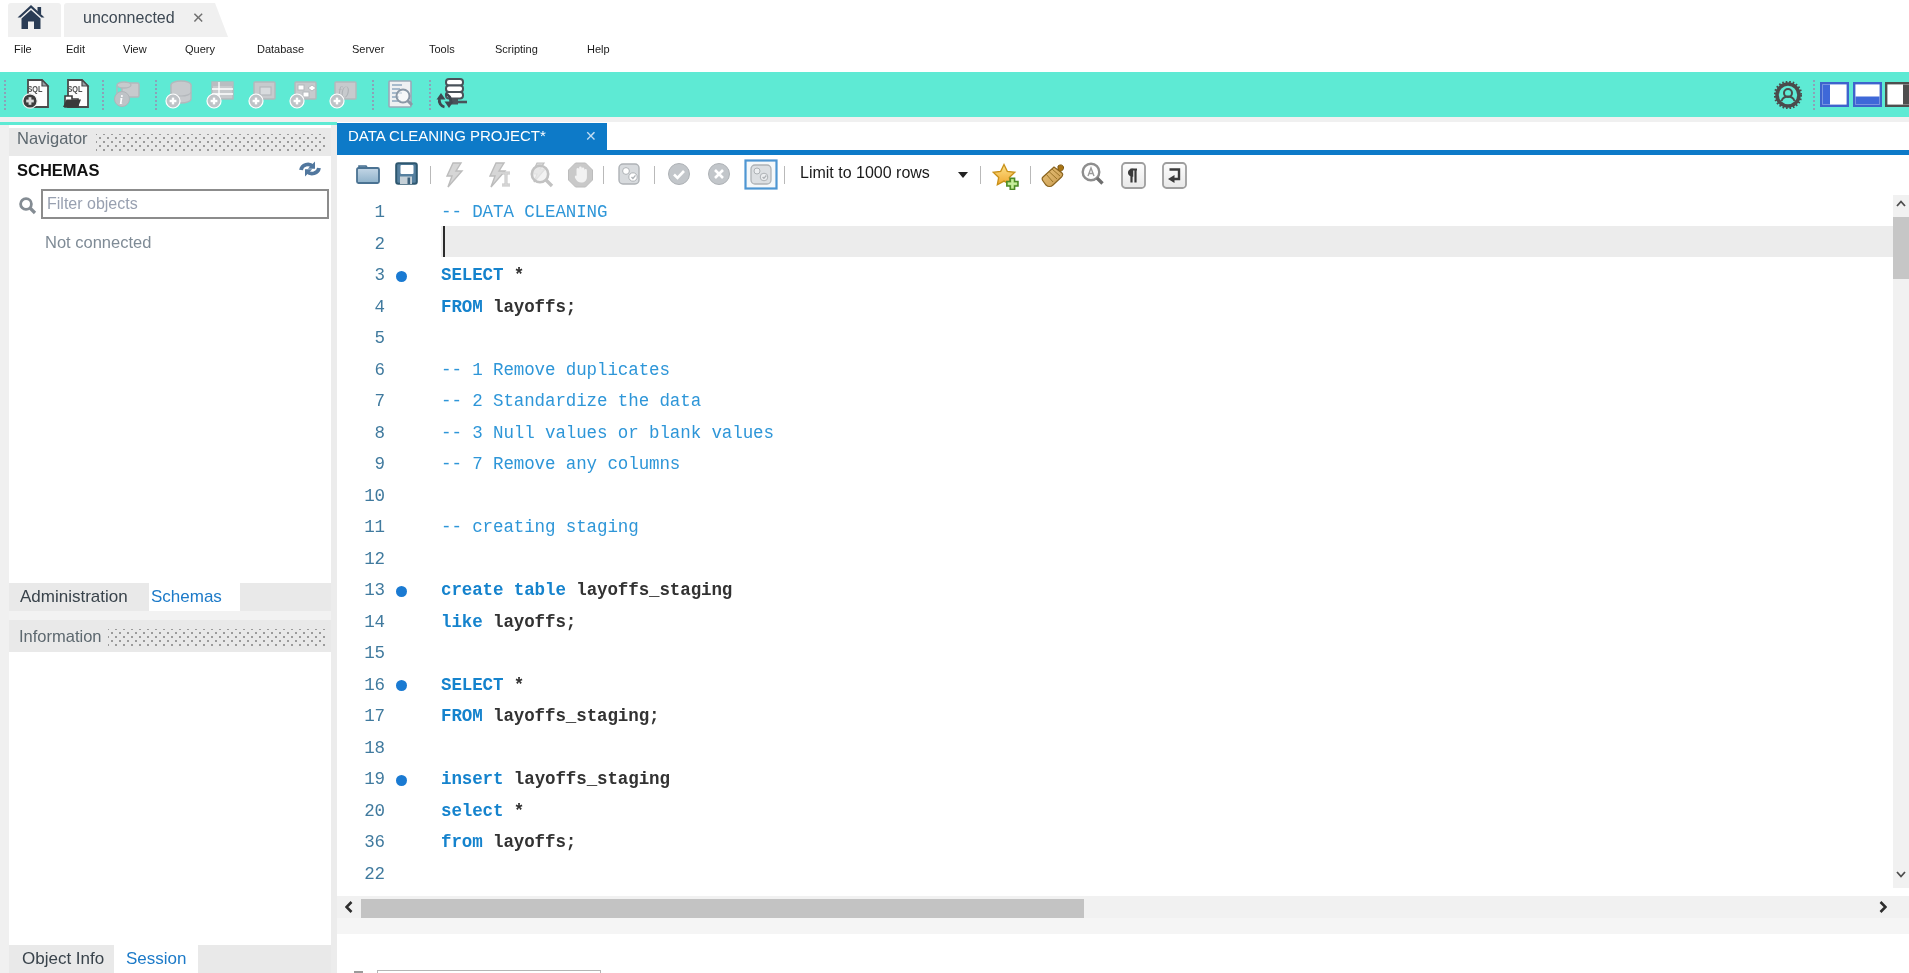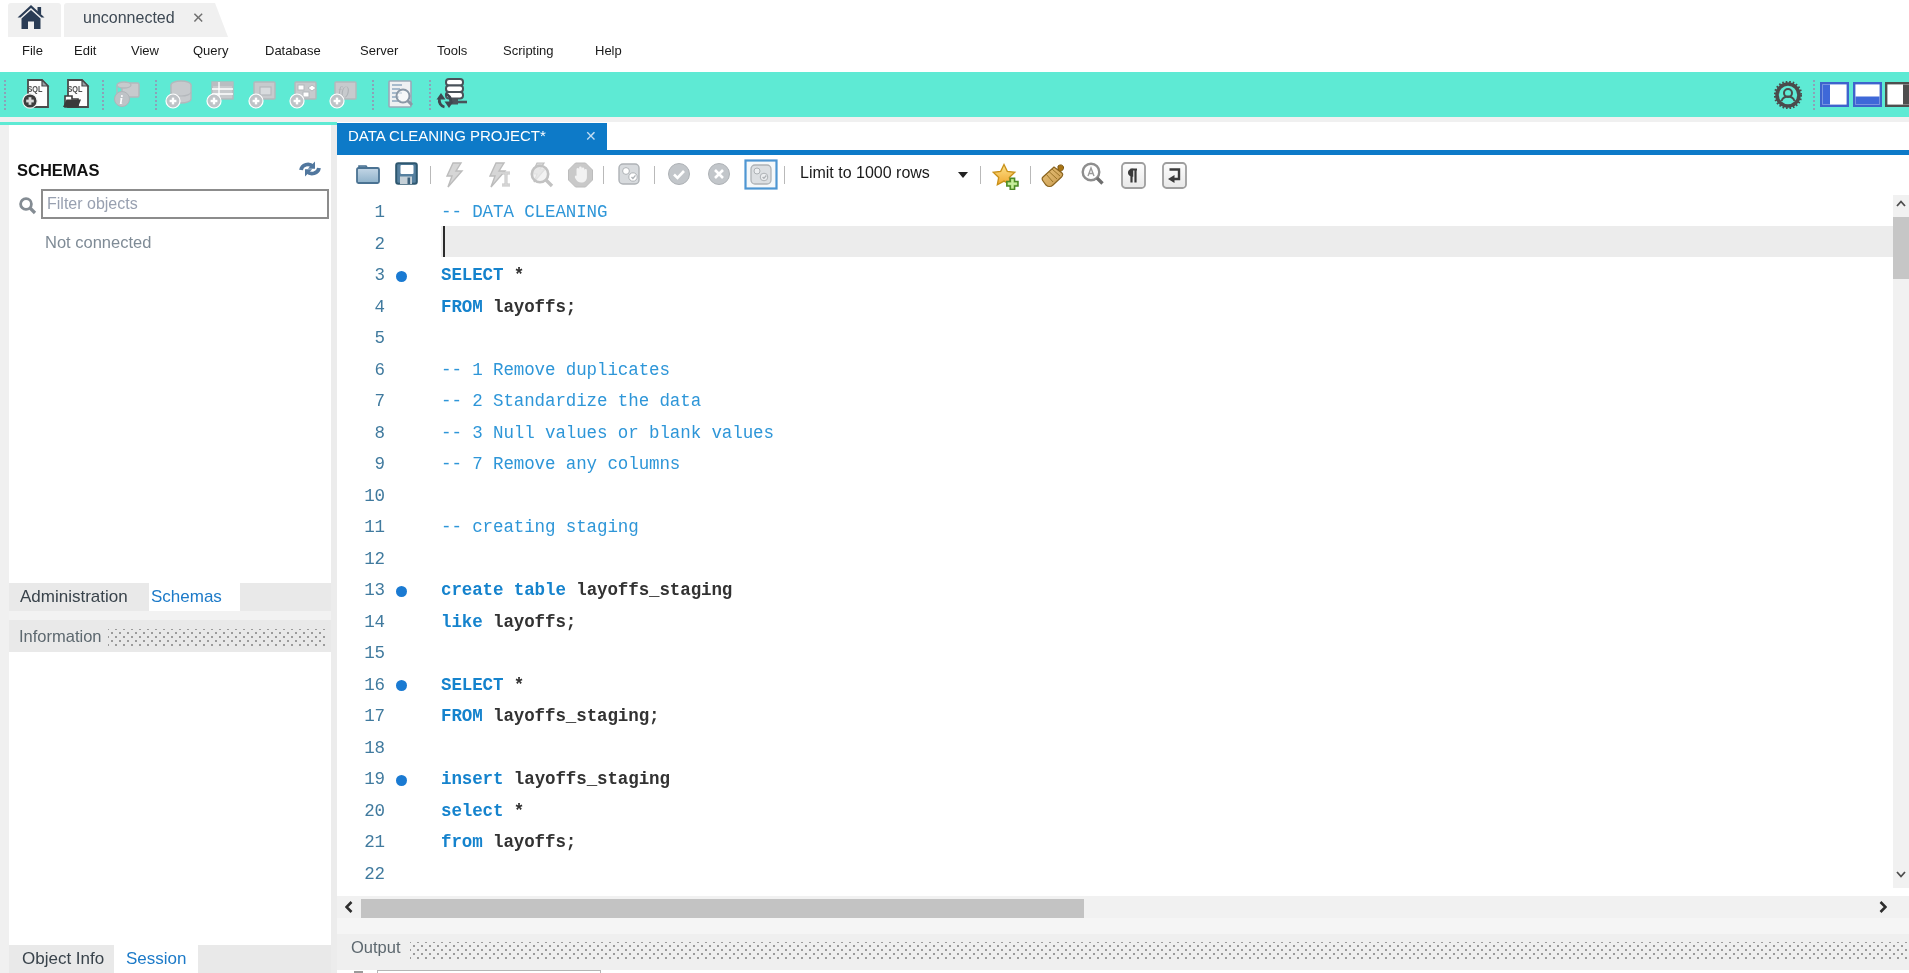--- a/index.html
+++ b/index.html
@@ -31,21 +31,21 @@
       <path d="M14 0 L0.5 12.5 L3.5 12.5 L14 3 L24.5 12.5 L27.5 12.5 Z" fill="#2a3c55"></path>
       <rect x="20.5" y="2" width="3.6" height="7" fill="#2a3c55"></rect>
       <path d="M4.5 13.5 L14 5 L23.5 13.5 V24 H17 v-7.5 h-6 V24 H4.5 Z" fill="#2a3c55"></path>
     </svg>
   <div class="abs" style="left:64px;top:3px;width:164px;height:34px;background:#f0f0f0;
        clip-path:polygon(0 0,151px 0,164px 34px,0 34px);border-radius:3px 0 0 0;"></div>
   <div class="abs" style="left:83px;top:9px;font-size:16px;color:#3e4954;">unconnected</div>
   <div class="abs" style="left:192px;top:9px;font-size:15px;color:#707070;">✕</div>
 </div>
 
-<div class="abs" id="menubar" style="left:8px;top:37px;width:1590px;height:35px;background:#fff;color:#1a1a1a;font-size:13px;">
+<div class="abs" id="menubar" style="left:0;top:37px;width:1590px;height:35px;background:#fff;color:#1a1a1a;font-size:11px;">
   <span class="abs" style="left:14px;top:6px;">File</span>
   <span class="abs" style="left:66px;top:6px;">Edit</span>
   <span class="abs" style="left:123px;top:6px;">View</span>
   <span class="abs" style="left:185px;top:6px;">Query</span>
   <span class="abs" style="left:257px;top:6px;">Database</span>
   <span class="abs" style="left:352px;top:6px;">Server</span>
   <span class="abs" style="left:429px;top:6px;">Tools</span>
   <span class="abs" style="left:495px;top:6px;">Scripting</span>
   <span class="abs" style="left:587px;top:6px;">Help</span>
 </div>
@@ -156,20 +156,24 @@
   <div class="sep-v" style="left:155px;top:8px;height:32px;"></div>
   <div class="sep-v" style="left:372px;top:8px;height:32px;"></div>
   <div class="sep-v" style="left:429px;top:8px;height:32px;"></div>
   <div class="sep-v" style="left:1813px;top:8px;height:32px;"></div>
 </div>
 <div class="abs" style="left:0;top:117px;width:1909px;height:5px;background:#f0f0f0;"></div>
 
 <div class="abs" id="sidebar" style="left:0;top:125px;width:331px;height:848px;">
   <div class="abs" style="left:0;top:0;width:9px;height:848px;background:#f0f0f0;"></div>
 
+  <div class="abs hdr" style="left:9px;top:3px;width:322px;height:28px;">
+    <span class="abs" style="left:8px;top:1px;">Navigator</span>
+    <div class="abs dots" style="left:87px;top:6px;width:230px;height:17px;"></div>
+  </div>
 
   <div class="abs" style="left:9px;top:31px;width:322px;height:427px;background:#fff;">
 
     <div class="abs" style="left:8px;top:5px;font-size:16.5px;font-weight:bold;color:#111;">SCHEMAS</div>
     <svg class="abs" style="left:287px;top:5px;" width="28" height="16" viewBox="0 0 28 16">
         <path d="M5 9 a7 6.5 0 0 1 12 -3.5" fill="none" stroke="#51779e" stroke-width="3.8"></path>
         <path d="M19 0.5 v7.2 h-7.2 z" fill="#51779e"></path>
         <path d="M23 7 a7 6.5 0 0 1 -12 3.5" fill="none" stroke="#51779e" stroke-width="3.8"></path>
         <path d="M9 15.5 v-7.2 h7.2 z" fill="#51779e"></path>
       </svg>
@@ -360,21 +364,21 @@
     <div class="dot" style="left:59px;top:487.0px;"></div>
     <div class="mono abs" style="left:104px;top:481.7px;"><span class="kw">SELECT</span><span class="id"> *</span></div>
     <div class="ln" style="left:-2px;top:513.2px;">17</div>
     <div class="mono abs" style="left:104px;top:513.2px;"><span class="kw">FROM</span><span class="id"> layoffs_staging;</span></div>
     <div class="ln" style="left:-2px;top:544.7px;">18</div>
     <div class="ln" style="left:-2px;top:576.2px;">19</div>
     <div class="dot" style="left:59px;top:581.5px;"></div>
     <div class="mono abs" style="left:104px;top:576.2px;"><span class="kw">insert</span><span class="id"> layoffs_staging</span></div>
     <div class="ln" style="left:-2px;top:607.7px;">20</div>
     <div class="mono abs" style="left:104px;top:607.7px;"><span class="kw">select</span><span class="id"> *</span></div>
-    <div class="ln" style="left:-2px;top:639.2px;">21</div>
+    <div class="ln" style="left:-2px;top:639.2px;">36</div>
     <div class="mono abs" style="left:104px;top:639.2px;"><span class="kw">from</span><span class="id"> layoffs;</span></div>
     <div class="ln" style="left:-2px;top:670.7px;">22</div>
   </div>
 
   <div class="abs" style="left:1556px;top:73px;width:16px;height:693px;background:#f1f1f1;">
     <svg class="abs" style="left:3px;top:5px;" width="10" height="7" viewBox="0 0 10 7">
         <path d="M1 6 L5 1.5 L9 6" fill="none" stroke="#4e4e4e" stroke-width="1.8"></path>
       </svg>
     <div class="abs" style="left:0;top:22px;width:16px;height:62px;background:#c6c6c6;"></div>
     <svg class="abs" style="left:3px;top:676px;" width="10" height="7" viewBox="0 0 10 7">
@@ -386,21 +390,17 @@
     <svg class="abs" style="left:8px;top:5px;" width="8" height="12" viewBox="0 0 8 12">
         <path d="M6.5 1 L1.5 6 L6.5 11" fill="none" stroke="#2e2e2e" stroke-width="2.6"></path>
       </svg>
     <div class="abs" style="left:24px;top:3px;width:723px;height:19px;background:#c3c3c3;"></div>
     <svg class="abs" style="left:1542px;top:5px;" width="8" height="12" viewBox="0 0 8 12">
         <path d="M1.5 1 L6.5 6 L1.5 11" fill="none" stroke="#2e2e2e" stroke-width="2.6"></path>
       </svg>
   </div>
   <div class="abs" style="left:0;top:796px;width:1572px;height:16px;background:#f5f5f5;"></div>
 
-  <div class="abs hdr" style="left:0;top:812px;width:1572px;height:36px;background:#efefef;">
-    <span class="abs" style="left:14px;top:4px;">Output</span>
-    <div class="abs dots" style="left:73px;top:8px;width:1499px;height:19px;"></div>
-  </div>
   <div class="abs" style="left:0;top:848px;width:1572px;height:3px;background:#fff;">
     <div class="abs" style="left:17px;top:1px;width:9px;height:2px;background:#9a9a9a;"></div>
     <div class="abs" style="left:40px;top:0px;width:222px;height:3px;background:#fff;border:1px solid #b5b5b5;border-bottom:none;"></div>
   </div>
 </div>
 
 </body></html>

